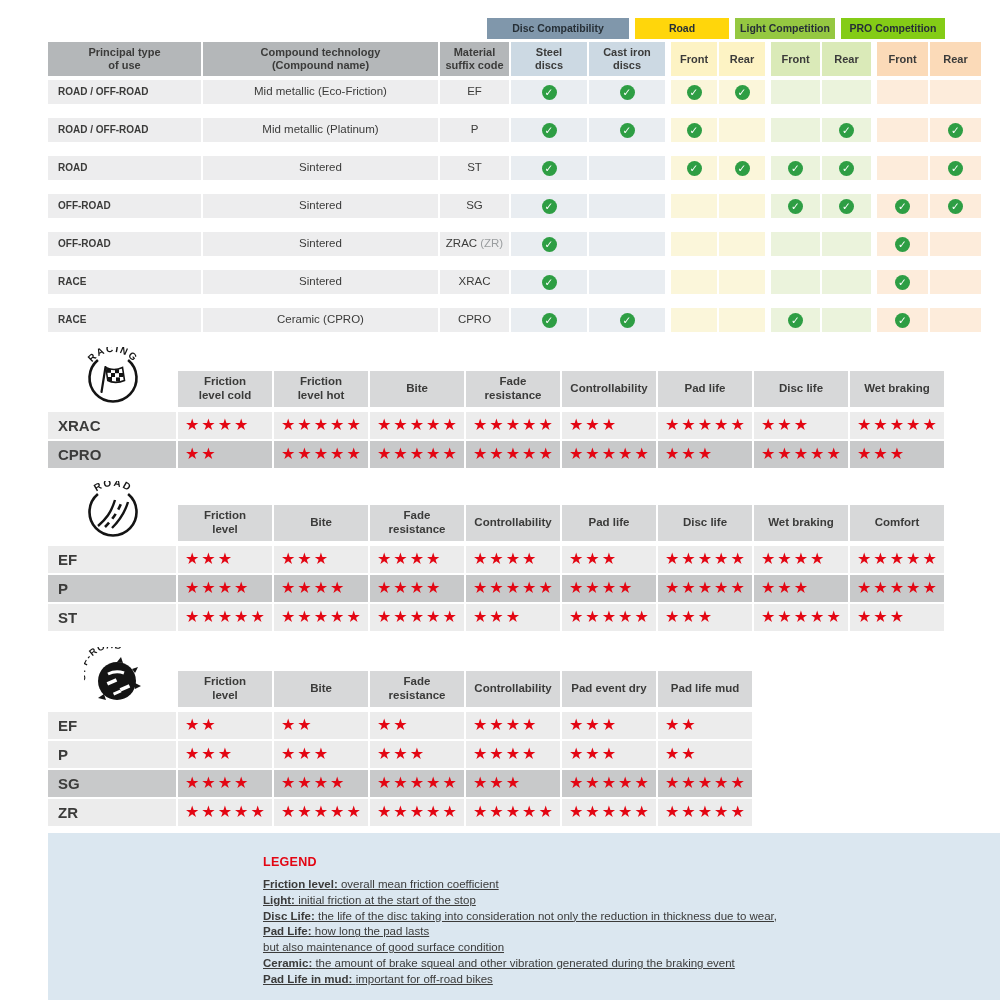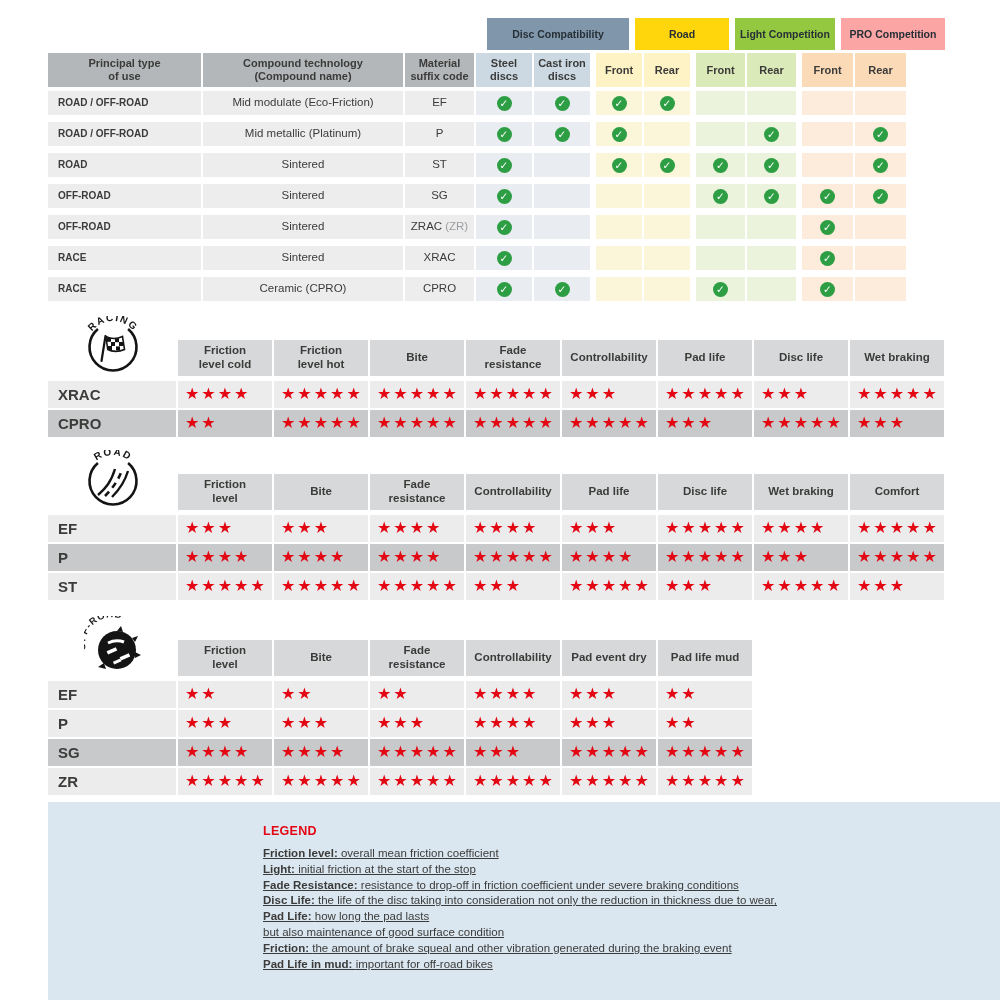--- a/index.html
+++ b/index.html
@@ -13,31 +13,31 @@
     font-family:"Liberation Sans","DejaVu Sans",sans-serif;
     color:var(--ink);overflow:hidden;
   }
   .page{padding:18px 0 0 48px;}
   .row{display:flex;align-items:stretch;}
   .cell{
     display:flex;align-items:center;justify-content:center;text-align:center;
     margin-right:2px;white-space:pre-line;line-height:1.18;
   }
   
-  .w1{width:153px}.w2{width:200px}.w3{width:69px}
-  .wd{width:56px}.wr{width:46px}.wl{width:49px}.wp{width:51px}
+  .w1{width:153px}.w2{width:235px}.w3{width:69px}
+  .wd{width:76px}.wr{width:46px}.wl{width:49px}.wp{width:51px}
   .gwd{width:142px}.gwr{width:94px}.gwl{width:100px}.gwp{width:104px}
   .glead{margin-left:4px}
   .spacer1{width:439px;flex:0 0 auto;}
   .ghr{margin-bottom:3px}
-  .ghead{height:32px;font-size:10.5px;font-weight:bold;color:#262f36;text-align:right;}
+  .ghead{height:21px;font-size:10.5px;font-weight:bold;color:#262f36;text-align:right;}
   .chr{margin-bottom:4px}
   .chead{height:34px;background:#b4b7b9;font-size:11px;font-weight:bold;}
   .sub{height:34px;font-size:11px;font-weight:bold;}
-  .crow{margin-bottom:7px}
+  .crow{margin-bottom:14px}
   .crow .cell{background:#ededee;height:24px;font-size:11.5px;}
   .crow .use{justify-content:flex-start;text-align:left;padding-left:10px;font-size:10px;font-weight:bold;}
   .code-note{color:#9a9d9f;margin-left:3px;}
   .chk{
     width:15px;height:15px;border-radius:50%;background:var(--green);
     color:#fff;font-size:10.5px;font-weight:bold;
     display:flex;align-items:center;justify-content:center;flex:0 0 auto;
   }
   
   .perf{position:relative;}
@@ -67,21 +67,21 @@
 <body>
 
 <div class="page">
 
   <div>
       <div class="row ghr">
         <div class="spacer1"></div>
         <div class="cell ghead gwd" style="background: rgb(128, 151, 171);">Disc Compatibility</div>
         <div class="cell ghead gwr glead" style="background: rgb(255, 214, 11);">Road</div>
         <div class="cell ghead gwl glead" style="background: rgb(149, 200, 65);">Light Competition</div>
-        <div class="cell ghead gwp glead" style="background: #fca5a5;">PRO Competition</div>
+        <div class="cell ghead gwp glead" style="background: #84cc16;">PRO Competition</div>
       </div>
       <div class="row chr">
         <div class="cell chead w1">Principal type
 of use</div>
         <div class="cell chead w2">Compound technology
 (Compound name)</div>
         <div class="cell chead w3">Material
 suffix code</div>
         <div class="cell sub wd" style="background: rgb(204, 217, 227);">Steel
 discs</div>
@@ -89,21 +89,21 @@
 discs</div>
         <div class="cell sub wr glead" style="background: rgb(253, 243, 196);">Front</div>
         <div class="cell sub wr" style="background: rgb(253, 243, 196);">Rear</div>
         <div class="cell sub wl glead" style="background: rgb(218, 234, 184);">Front</div>
         <div class="cell sub wl" style="background: rgb(218, 234, 184);">Rear</div>
         <div class="cell sub wp glead" style="background: rgb(251, 218, 184);">Front</div>
         <div class="cell sub wp" style="background: rgb(251, 218, 184);">Rear</div>
       </div>
       <div class="row crow">
         <div class="cell use w1">ROAD / OFF-ROAD</div>
-        <div class="cell comp w2">Mid modulate (Eco-Friction)</div>
+        <div class="cell comp w2">Mid metallic (Eco-Friction)</div>
         <div class="cell code w3">EF</div>
         <div class="cell wd" style="background: rgb(233, 237, 241);"><div class="chk">✓</div></div>
         <div class="cell wd" style="background: rgb(233, 237, 241);"><div class="chk">✓</div></div>
         <div class="cell wr glead" style="background: rgb(251, 246, 218);"><div class="chk">✓</div></div>
         <div class="cell wr" style="background: rgb(251, 246, 218);"><div class="chk">✓</div></div>
         <div class="cell wl glead" style="background: rgb(235, 243, 220);"></div>
         <div class="cell wl" style="background: rgb(235, 243, 220);"></div>
         <div class="cell wp glead" style="background: rgb(253, 236, 219);"></div>
         <div class="cell wp" style="background: rgb(253, 236, 219);"></div>
       </div>
@@ -376,22 +376,21 @@
           <div class="cell pstars light">★★★★★</div>
         </div>
       </div>
   </section>
 
   <section class="legend">
     <div class="ltitle">LEGEND</div>
     <div>
         <div class="lline"><b>Friction level: </b>overall mean friction coefficient</div>
         <div class="lline"><b>Light: </b>initial friction at the start of the stop</div>
-        <div class="lline"><b>Fade Resistance: </b>resistance to drop-off in friction coefficient under severe braking conditions</div>
         <div class="lline"><b>Disc Life: </b>the life of the disc taking into consideration not only the reduction in thickness due to wear,</div>
         <div class="lline"><b>Pad Life: </b>how long the pad lasts</div>
         <div class="lline">but also maintenance of good surface condition</div>
-        <div class="lline"><b>Friction: </b>the amount of brake squeal and other vibration generated during the braking event</div>
+        <div class="lline"><b>Ceramic: </b>the amount of brake squeal and other vibration generated during the braking event</div>
         <div class="lline"><b>Pad Life in mud: </b>important for off-road bikes</div>
       </div>
   </section>
 
 </div>
 
 </body></html>

